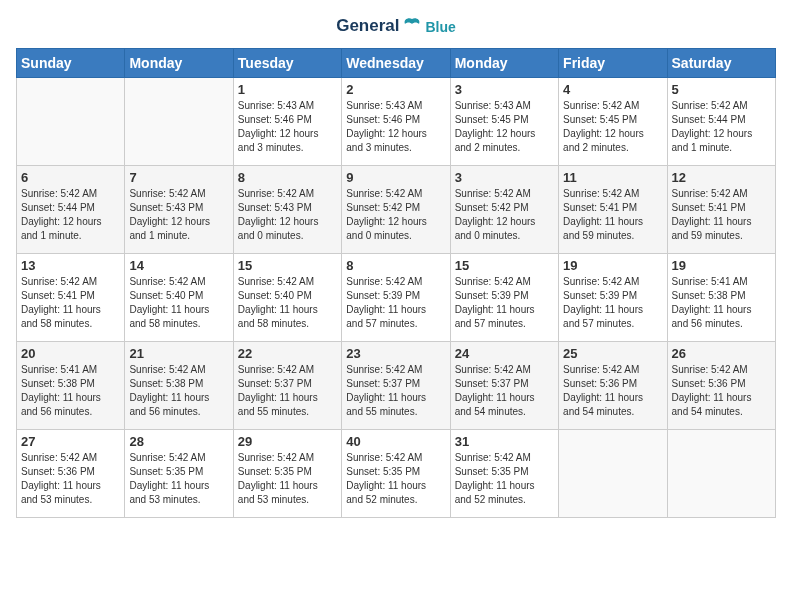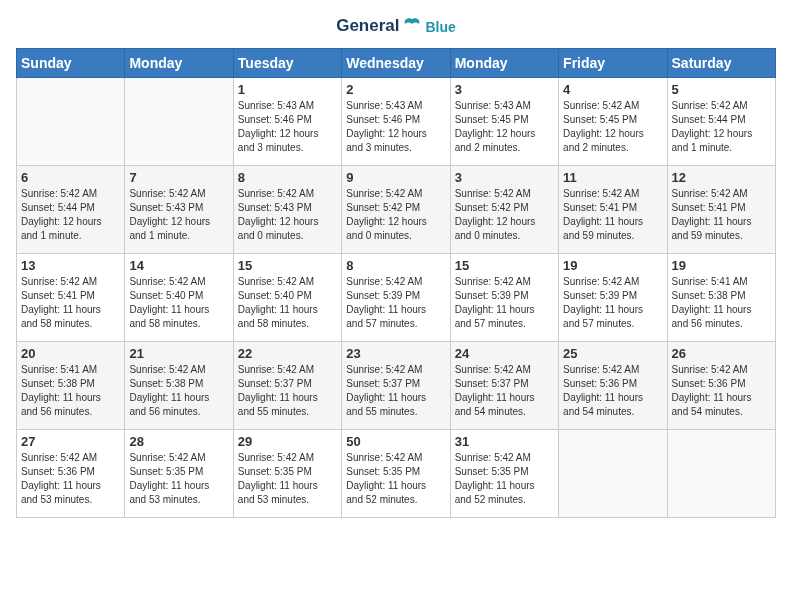--- a/index.html
+++ b/index.html
@@ -315,21 +315,21 @@
 and 53 minutes.</div>
         </td>
         <td>
           <span class="day-number">29</span>
           <div class="day-info" style="white-space: pre-line;">Sunrise: 5:42 AM
 Sunset: 5:35 PM
 Daylight: 11 hours
 and 53 minutes.</div>
         </td>
         <td>
-          <span class="day-number">50</span>
+          <span class="day-number">40</span>
           <div class="day-info" style="white-space: pre-line;">Sunrise: 5:42 AM
 Sunset: 5:35 PM
 Daylight: 11 hours
 and 52 minutes.</div>
         </td>
         <td>
           <span class="day-number">31</span>
           <div class="day-info" style="white-space: pre-line;">Sunrise: 5:42 AM
 Sunset: 5:35 PM
 Daylight: 11 hours

